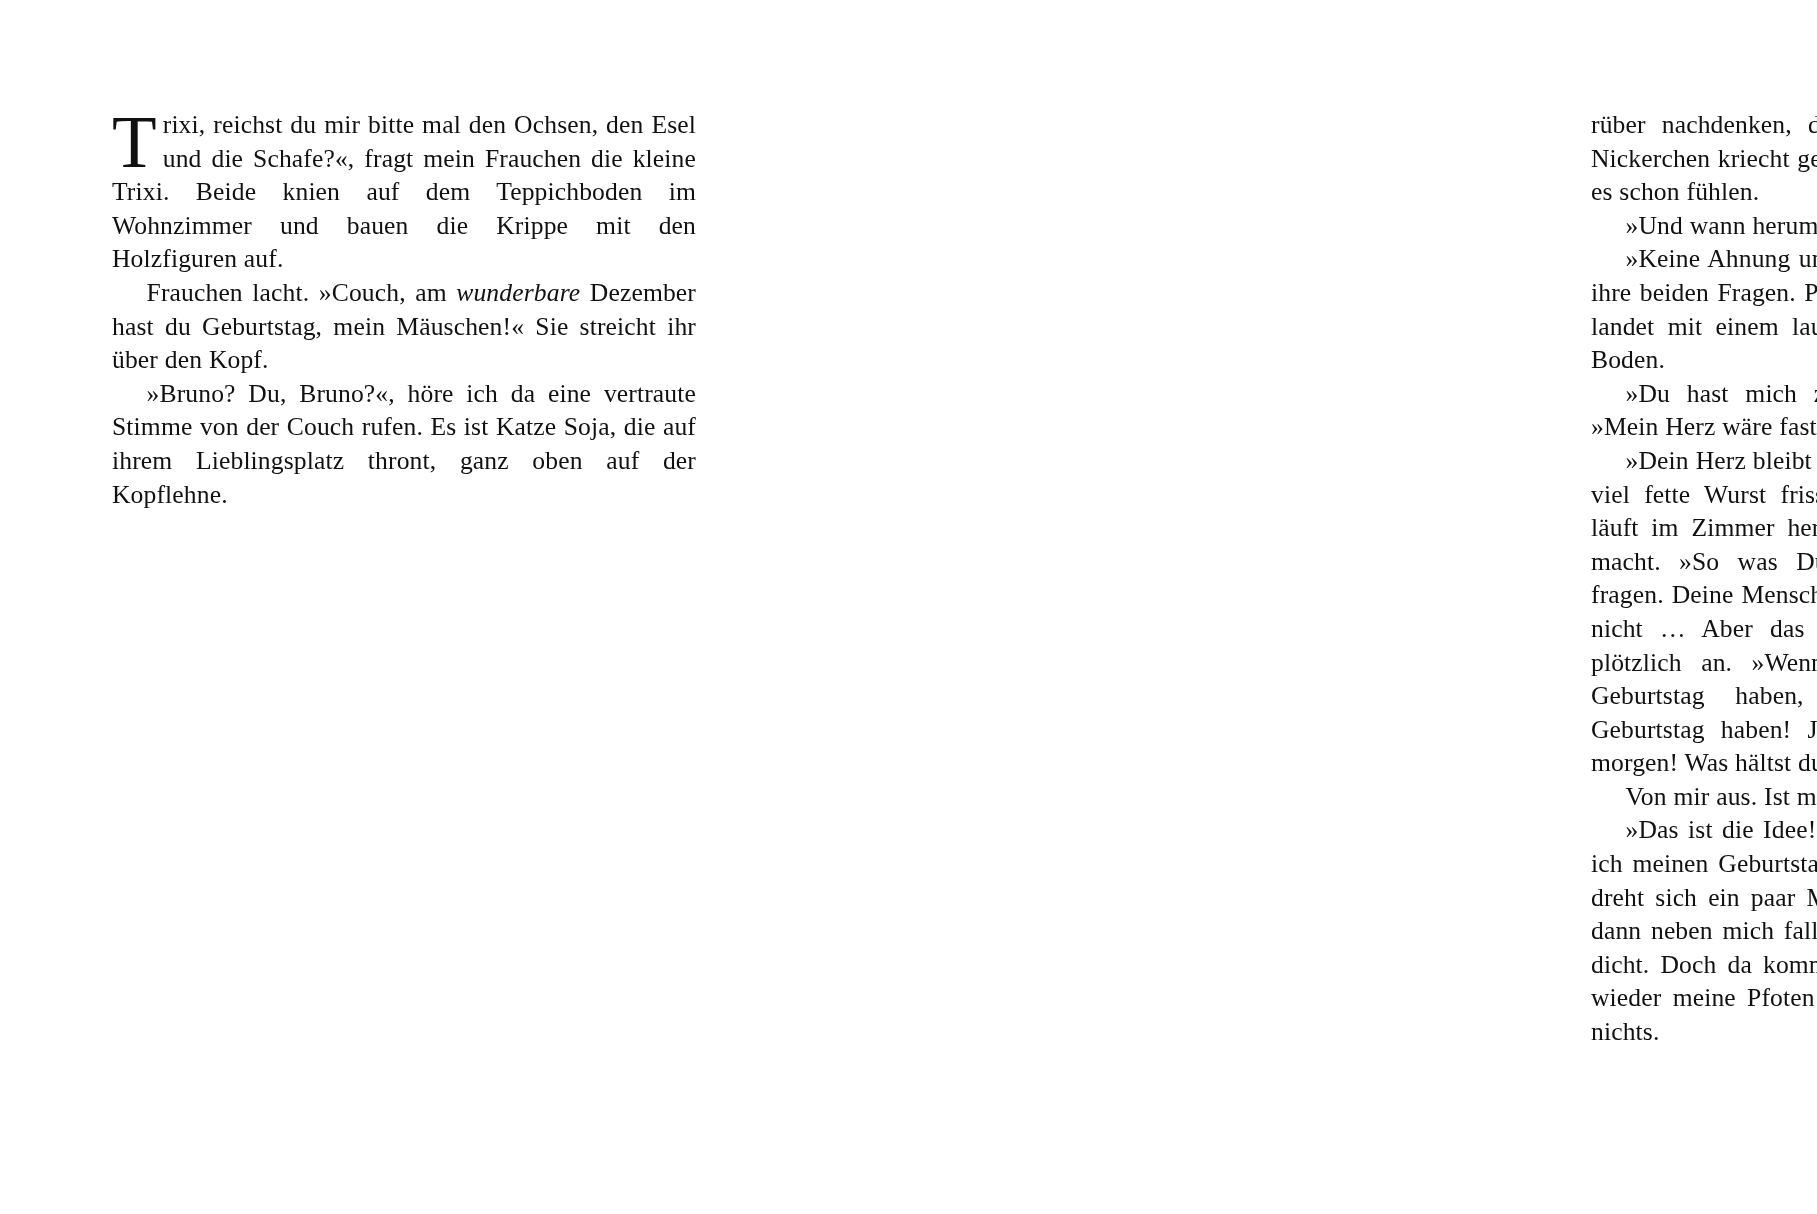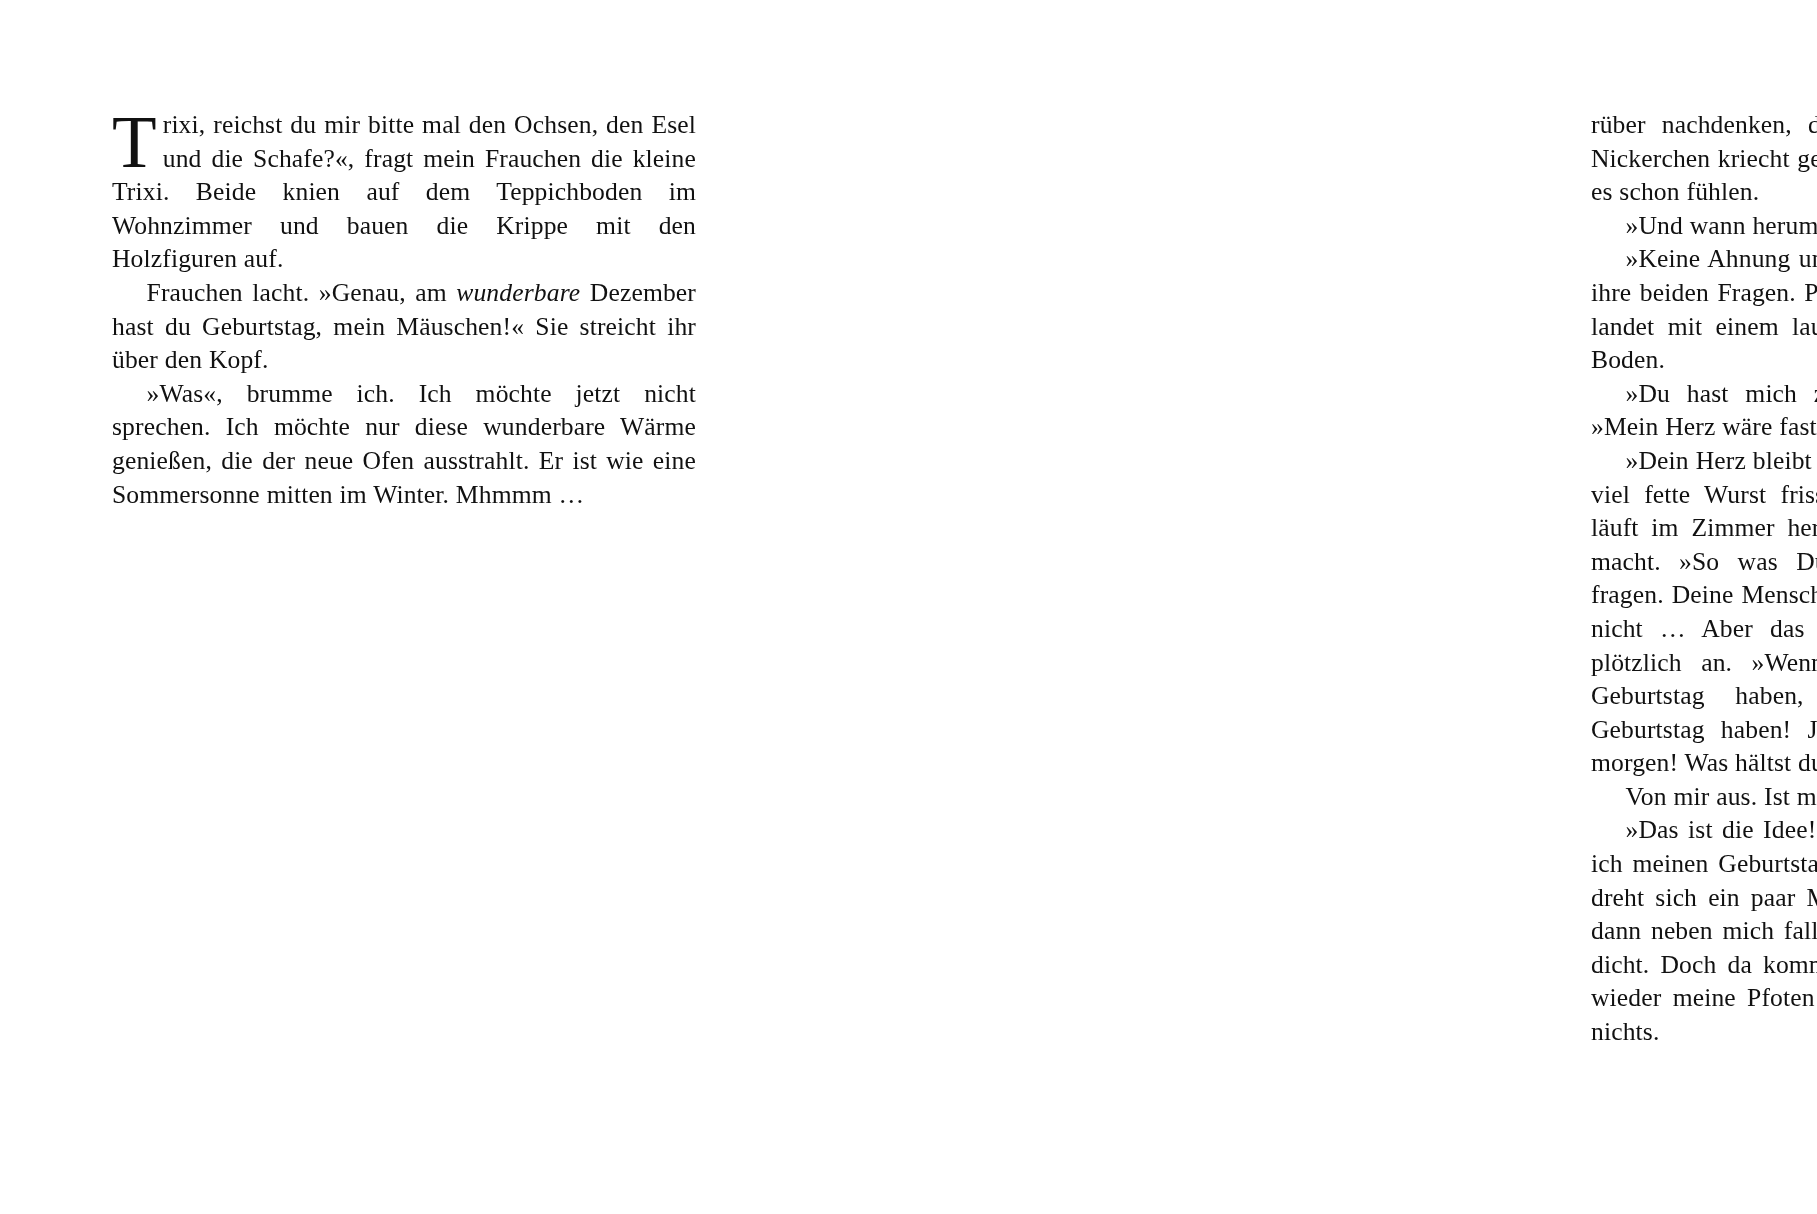--- a/index.html
+++ b/index.html
@@ -89,22 +89,22 @@
   }
 </style>
 </head>
 <body>
 
 <div class="spread">
 
   <div class="page page-left">
     <div class="textblock" id="left-column">
         <p class="dropcap-para"><span class="dropcap">T</span><span>rixi, reichst du mir bitte mal den Ochsen, den Esel und die Schafe?«, fragt mein Frauchen die kleine Trixi. Beide knien auf dem Teppichboden im Wohnzimmer und bauen die Krippe mit den Holzfiguren auf.</span></p>
-        <p><span>Frauchen lacht. »Genau, am </span><em>wunderbare</em><span> Dezember hast du Geburtstag, mein Mäuschen!« Sie streicht ihr über den Kopf.</span></p>
-        <p><span>»Was«, brumme ich. Ich möchte jetzt nicht sprechen. Ich möchte nur diese wunderbare Wärme genießen, die der neue Ofen ausstrahlt. Er ist wie eine Sommersonne mitten im Winter. Mhmmm …</span></p>
+        <p><span>Frauchen lacht. »Couch, am </span><em>wunderbare</em><span> Dezember hast du Geburtstag, mein Mäuschen!« Sie streicht ihr über den Kopf.</span></p>
+        <p><span>»Bruno? Du, Bruno?«, höre ich da eine vertraute Stimme von der Couch rufen. Es ist Katze Soja, die auf ihrem Lieblingsplatz thront, ganz oben auf der Kopflehne.</span></p>
       </div>
   </div>
 
   <div class="page page-right">
     <div class="textblock" id="right-column">
         <p class="noindent"><span>rüber nachdenken, denn gleich ist es so weit: Ein Nickerchen kriecht gerade meine Pfoten hoch. Ich kann es schon fühlen.</span></p>
         <p><span>»Und wann herum </span><em>du</em></p>
         <p><span>»Keine Ahnung und keine Ahnung«, beantworte ich ihre beiden Fragen. Plötzlich springt die Katze auf und landet mit einem lauten Plumps neben mir auf dem Boden.</span></p>
         <p><span>»Du hast mich zu Tode erschreckt!«, sage ich. »Mein Herz wäre fast stehen geblieben.«</span></p>
         <p><span>»Dein Herz bleibt eines Tages nur stehen, weil du zu viel fette Wurst frisst«, antwortet sie ungerührt und läuft im Zimmer herum, was mich irgendwie nervös macht. »So was Dummes, wir können niemanden fragen. Deine Menschen nicht und mein Frauchen auch nicht … Aber das bedeutet ja auch …«, sie hält plötzlich an. »Wenn wir nicht wissen, wann wir Geburtstag haben, dann können wir IMMER Geburtstag haben! Jeden Tag! Zum Beispiel gleich morgen! Was hältst du davon?«</span></p>

